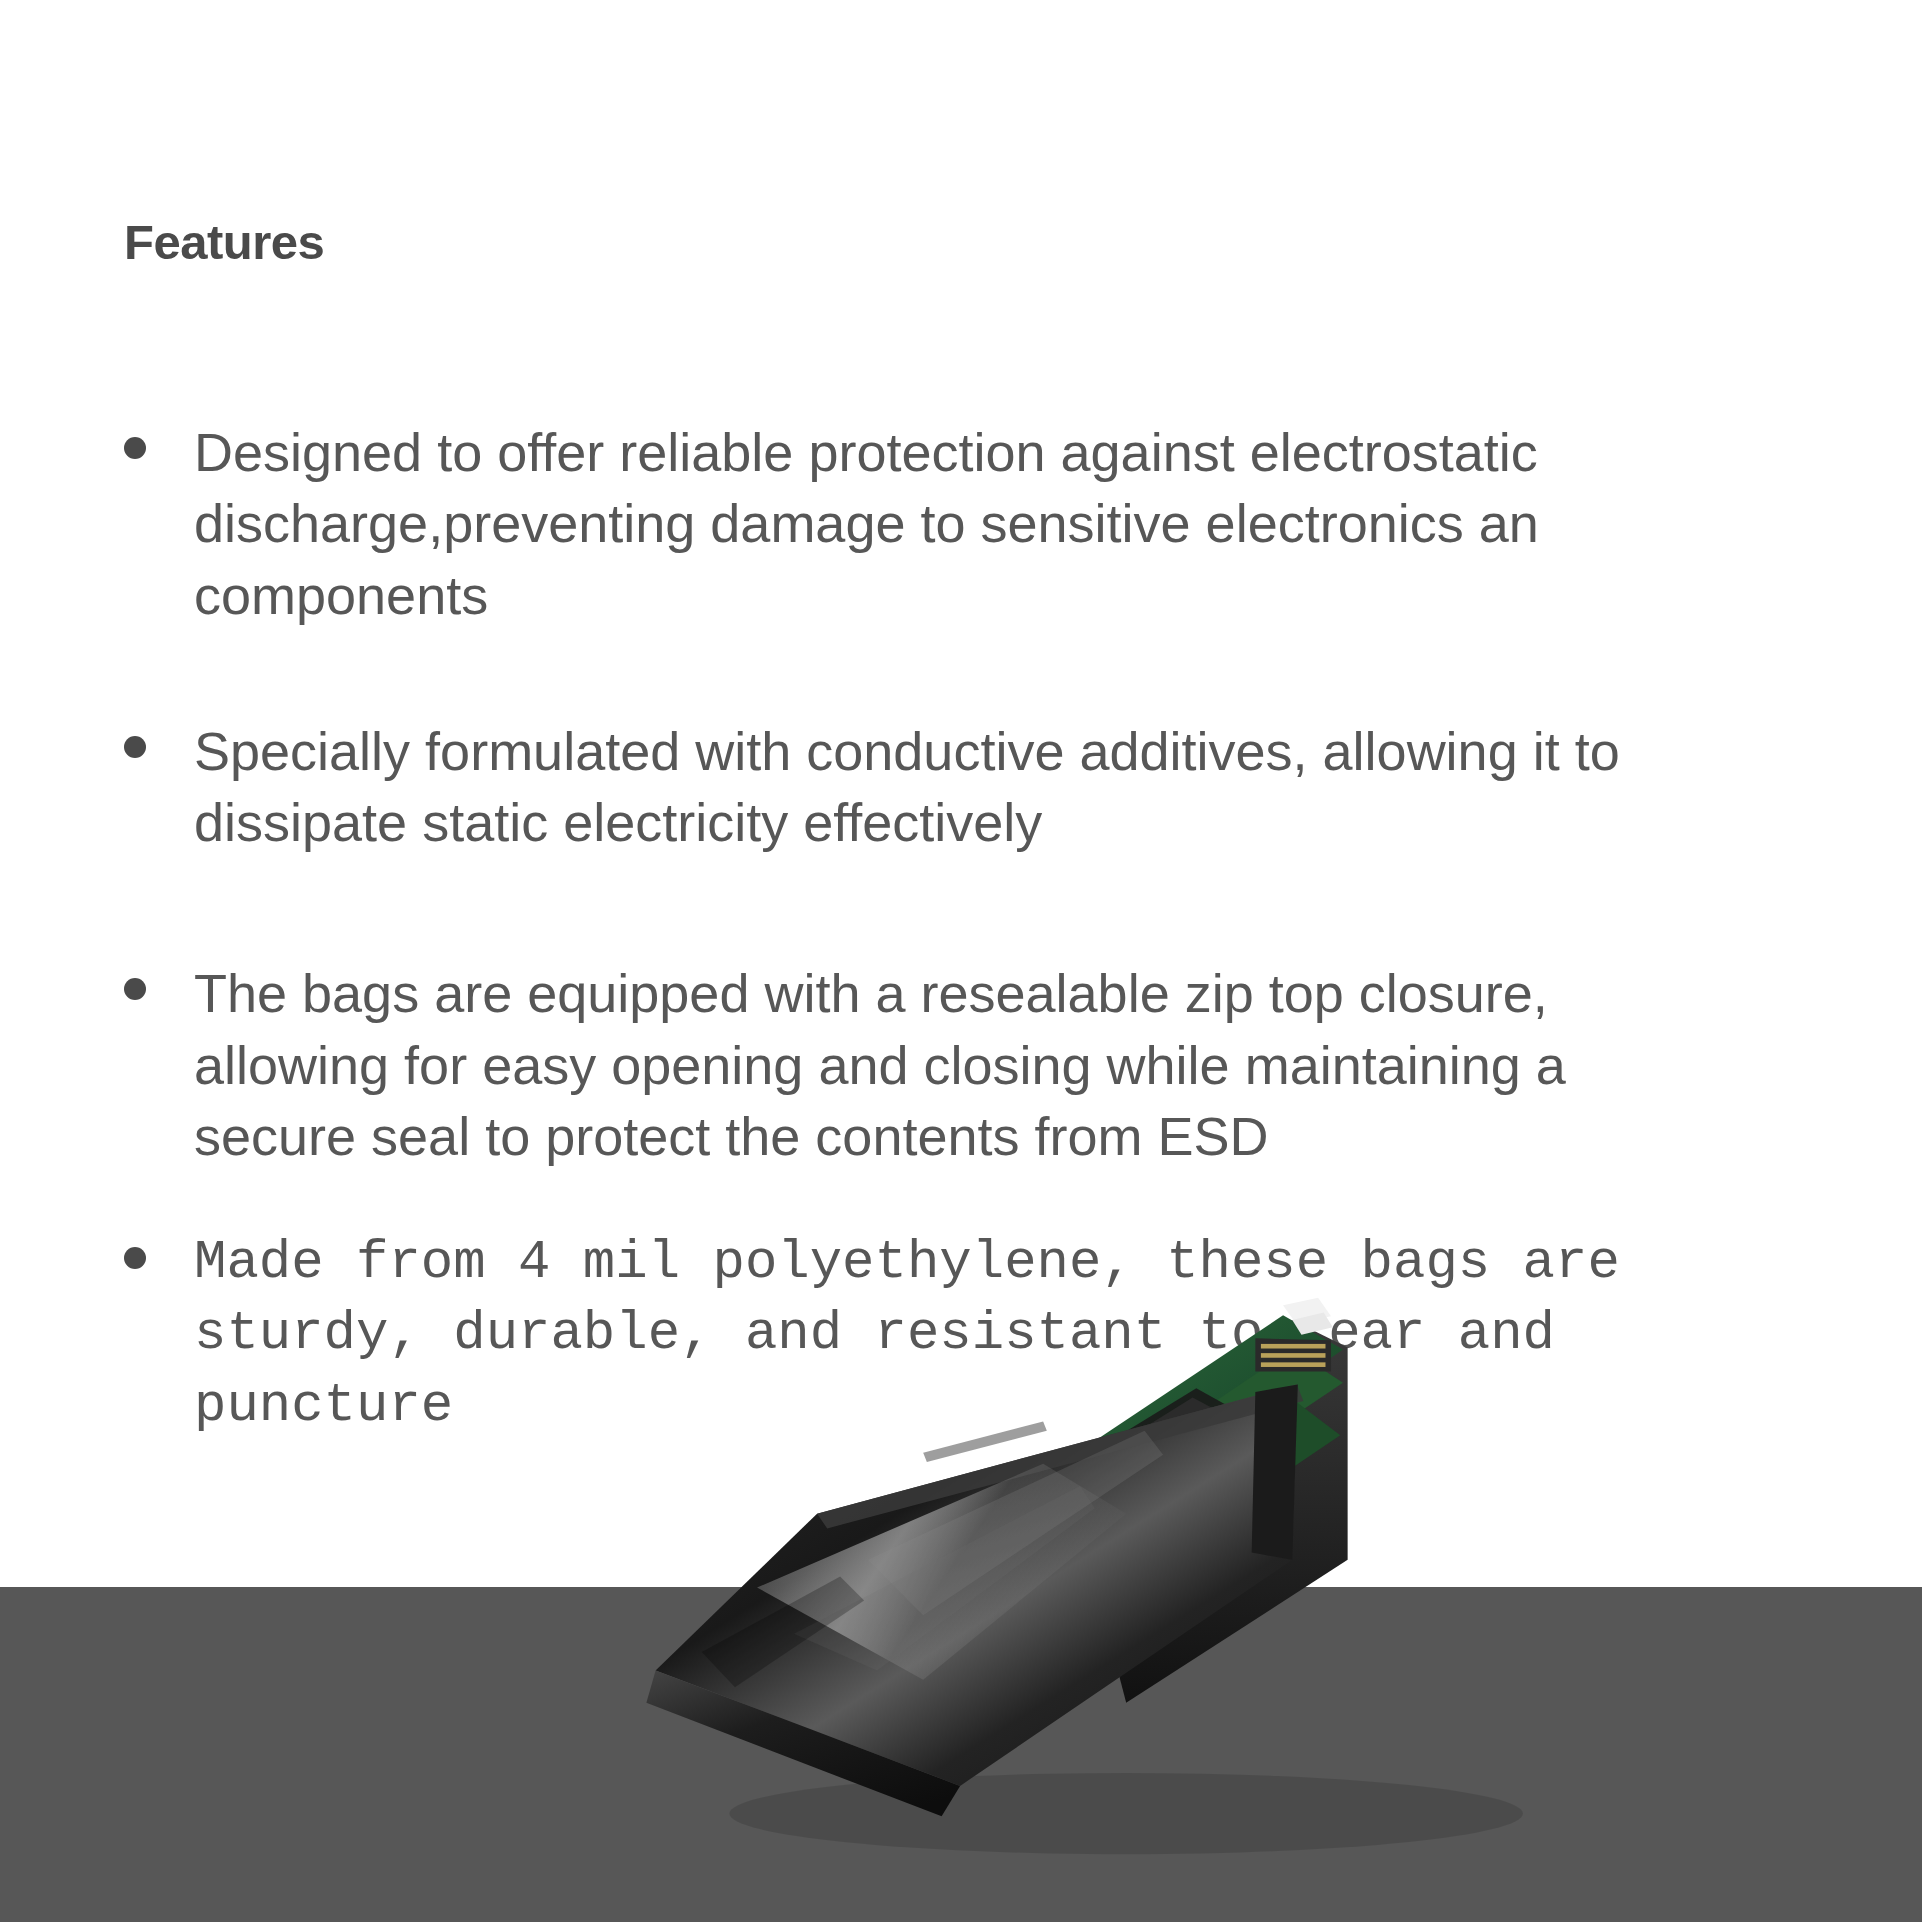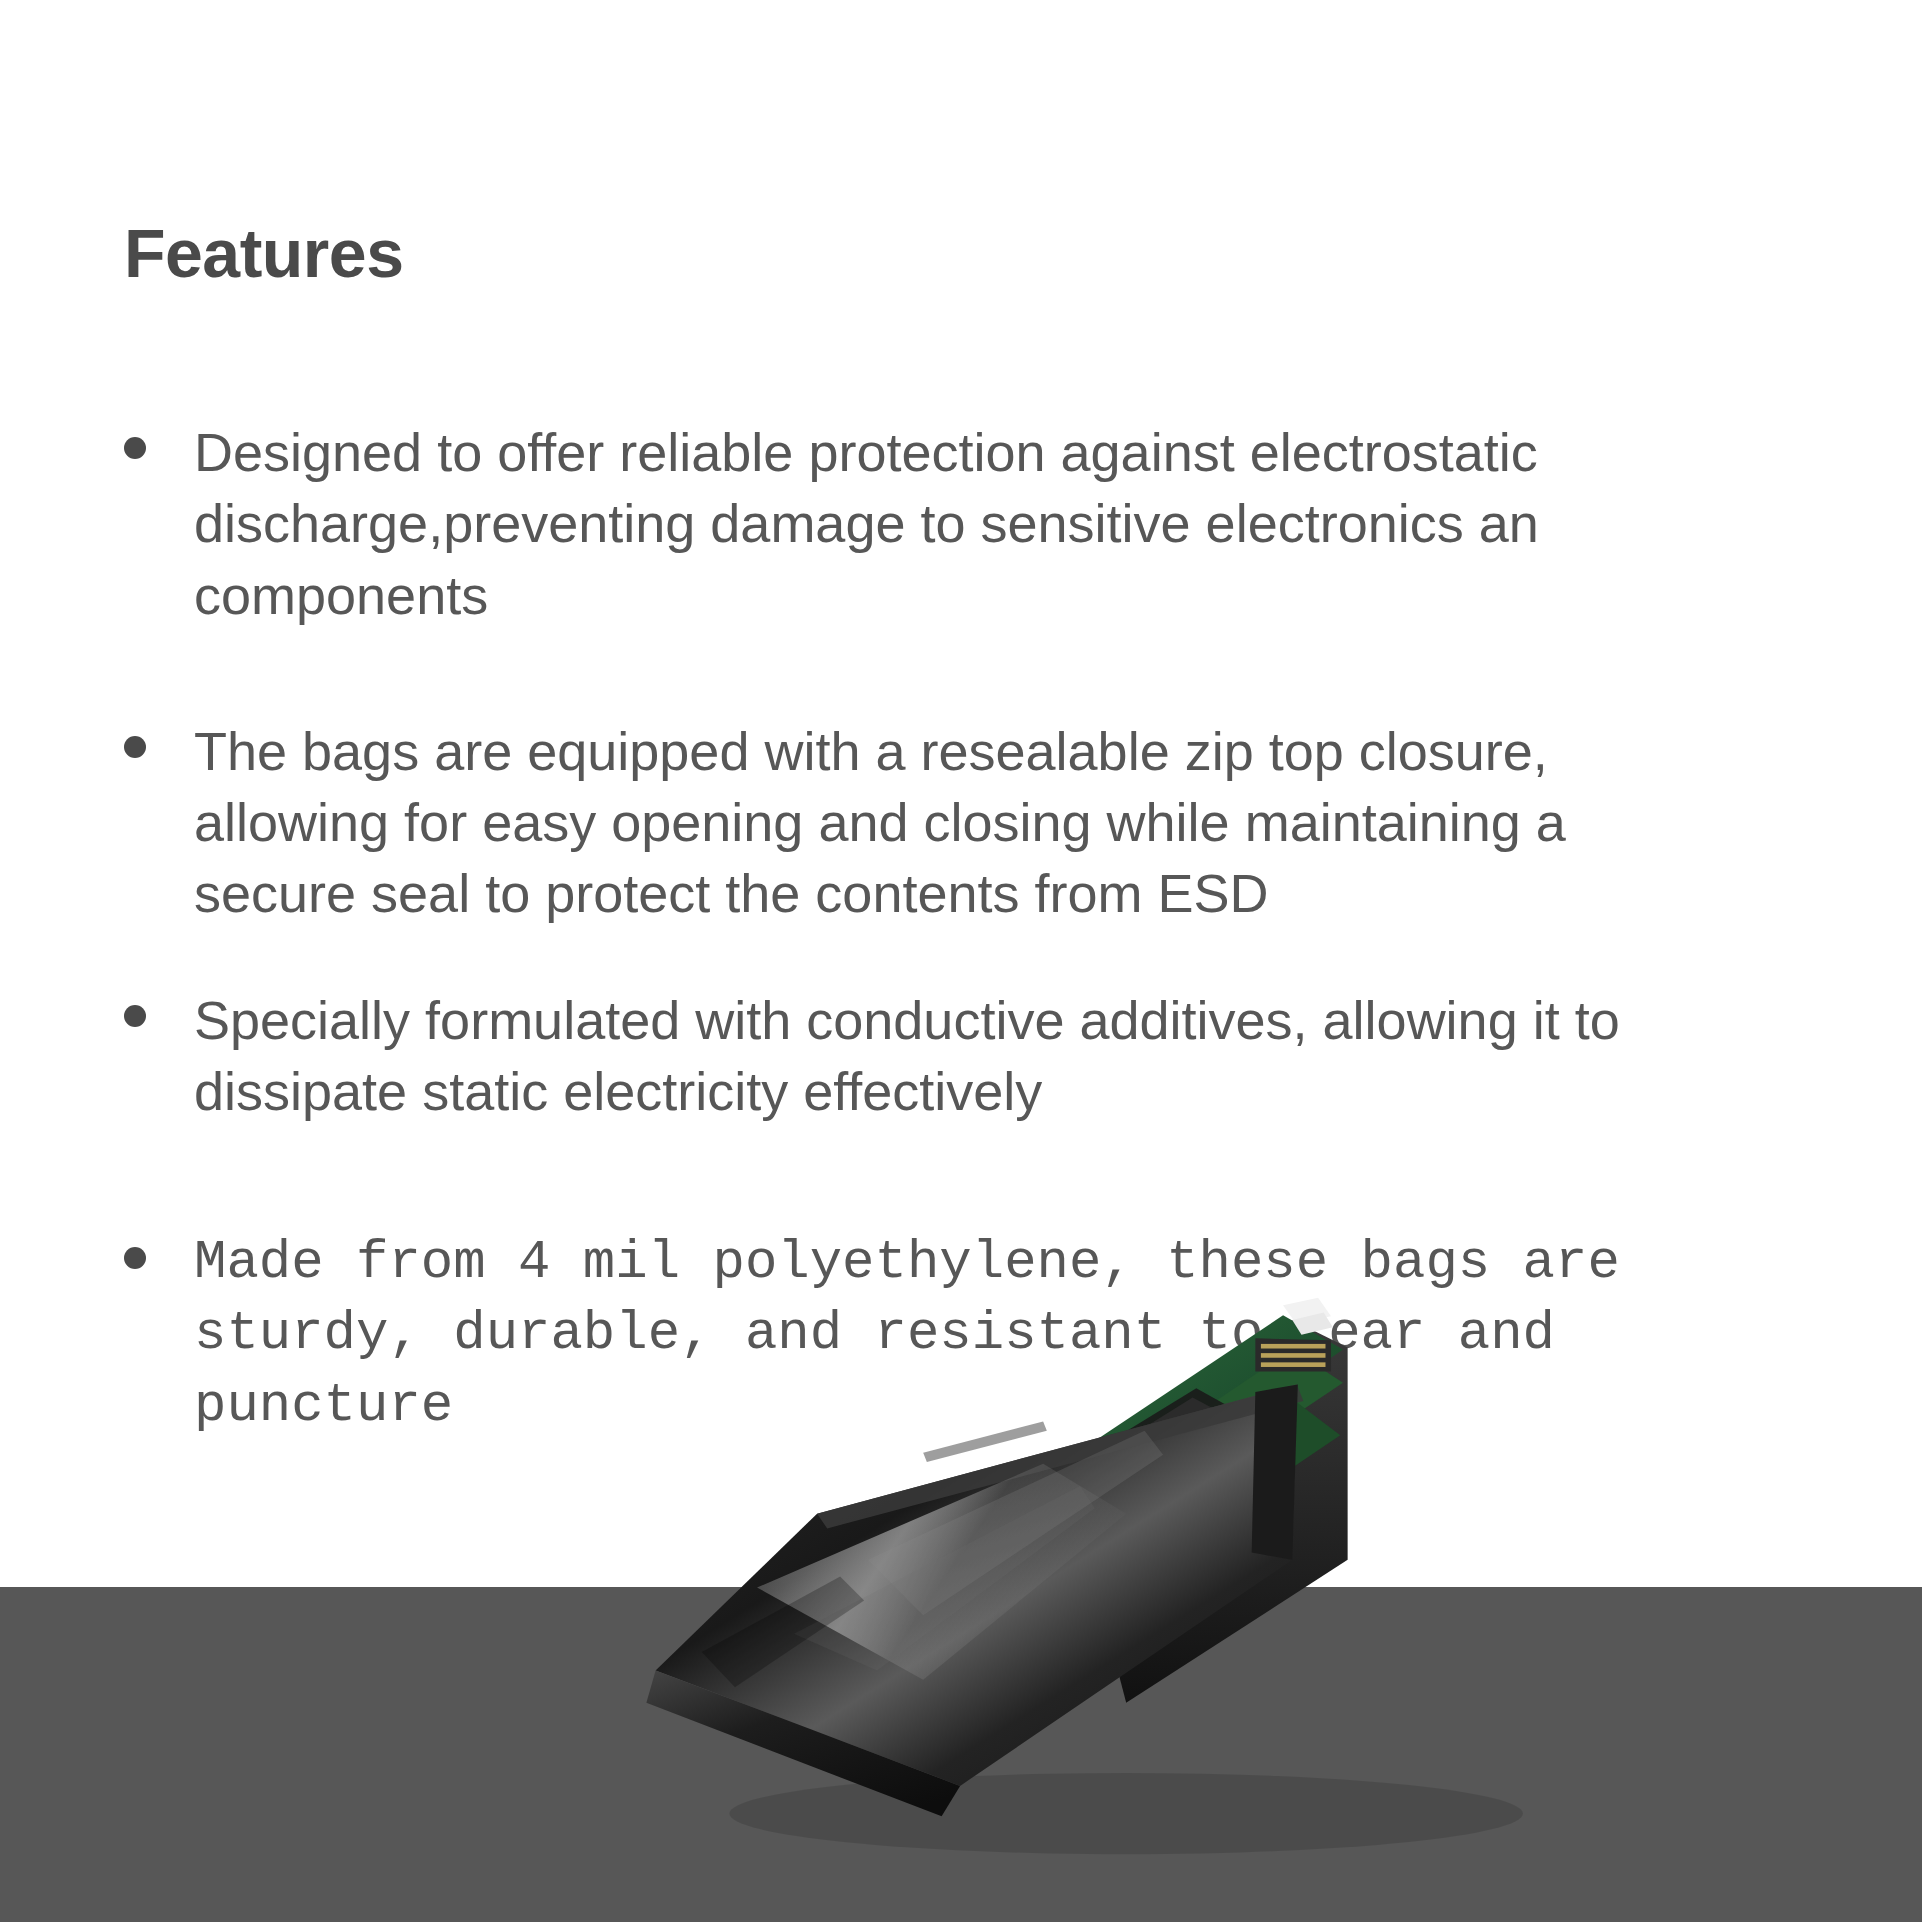--- a/index.html
+++ b/index.html
@@ -31,21 +31,21 @@
     position: absolute;
     left: 0;
     top: 0;
     width: 1922px;
   }
 
   #page-title {
     position: absolute;
     left: 124px;
     top: 214px;
-    font-size: 68px;
+    font-size: 49px;
     font-weight: bold;
     color: #4a4a4a;
     letter-spacing: -0.5px;
   }
 
   #feature-list {
     position: absolute;
     left: 118px;
     top: 417px;
     width: 1569px;
@@ -111,32 +111,32 @@
 
   <div id="feature-list">
 
     <div class="feature-item i0">
       <span class="bullet-wrap">
           <span class="bullet-dot"></span>
         </span>
       <div class="feature-text">Designed to offer reliable protection against electrostatic discharge,preventing damage to sensitive electronics an components</div>
     </div>
 
+    <div class="feature-item i2">
+      <span class="bullet-wrap">
+          <span class="bullet-dot"></span>
+        </span>
+      <div class="feature-text">Specially formulated with conductive additives, allowing it to dissipate static electricity effectively</div>
+    </div>
+
     <div class="feature-item i1">
       <span class="bullet-wrap">
           <span class="bullet-dot"></span>
         </span>
       <div class="feature-text">The bags are equipped with a resealable zip top closure, allowing for easy opening and closing while maintaining a secure seal to protect the contents from ESD</div>
-    </div>
-
-    <div class="feature-item i2">
-      <span class="bullet-wrap">
-          <span class="bullet-dot"></span>
-        </span>
-      <div class="feature-text">Specially formulated with conductive additives, allowing it to dissipate static electricity effectively</div>
     </div>
 
     <div class="feature-item i3">
       <span class="bullet-wrap">
           <span class="bullet-dot"></span>
         </span>
       <div class="feature-text">Made from 4 mil polyethylene, these bags are sturdy, durable, and resistant to tear and puncture</div>
     </div>
 
   </div>

